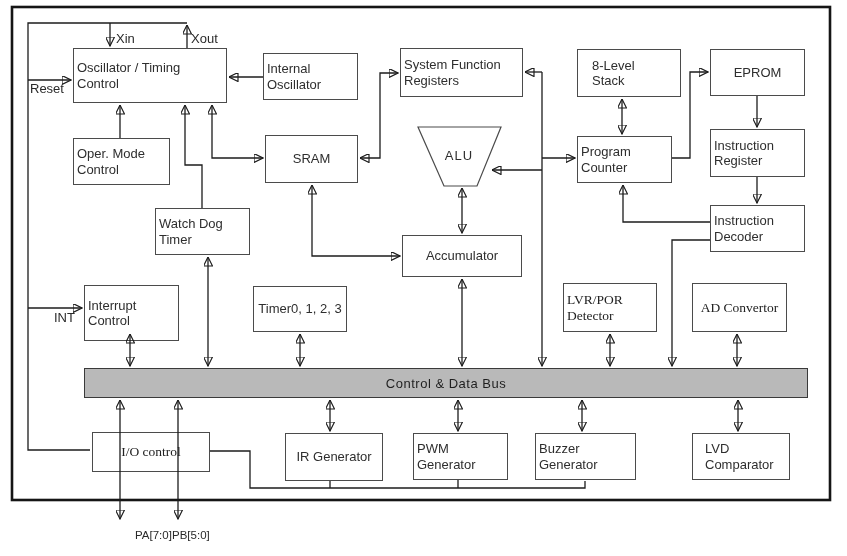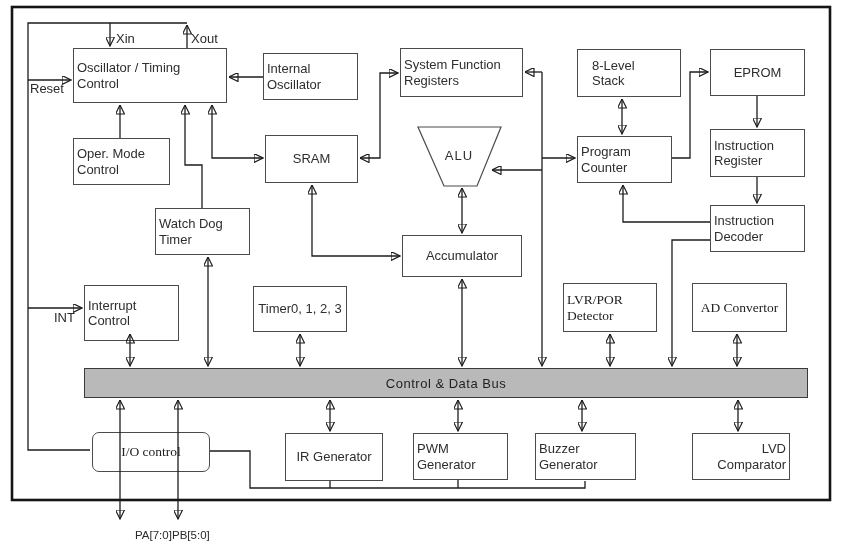--- a/index.html
+++ b/index.html
@@ -8,22 +8,22 @@
     font-family:"Liberation Sans",sans-serif;
   }
   .blk{
     position:absolute;display:flex;align-items:center;justify-content:center;
     background:#fff;border:1px solid #4b4b4b;
     font-size:13px;line-height:1.18;color:#2e2e2e;padding:0 3px;
     box-sizing:border-box;z-index:1;
   }
   .narrow{padding:0 14px;}
   .serif{font-family:"Liberation Serif",serif;font-size:13.5px;color:#222;}
-  .transparent{background:transparent;border-radius:7px;}
-  .leftalign{justify-content:flex-start;text-align:right;padding-left:4px;}
+  .transparent{background:transparent;}
+  .leftalign{justify-content:flex-start;text-align:left;padding-left:12px;}
   .buslabel{
     position:absolute;display:flex;align-items:center;justify-content:center;
     background:#b9b9b9;border:1px solid #3a3a3a;font-size:13px;color:#1f1f1f;
     box-sizing:border-box;z-index:1;letter-spacing:.5px;
   }
   .pin{
     position:absolute;font-size:13px;color:#2a2a2a;z-index:3;background:transparent;white-space:nowrap;
   }
   .pin.small{font-size:11.5px;}
   .alulabel{

